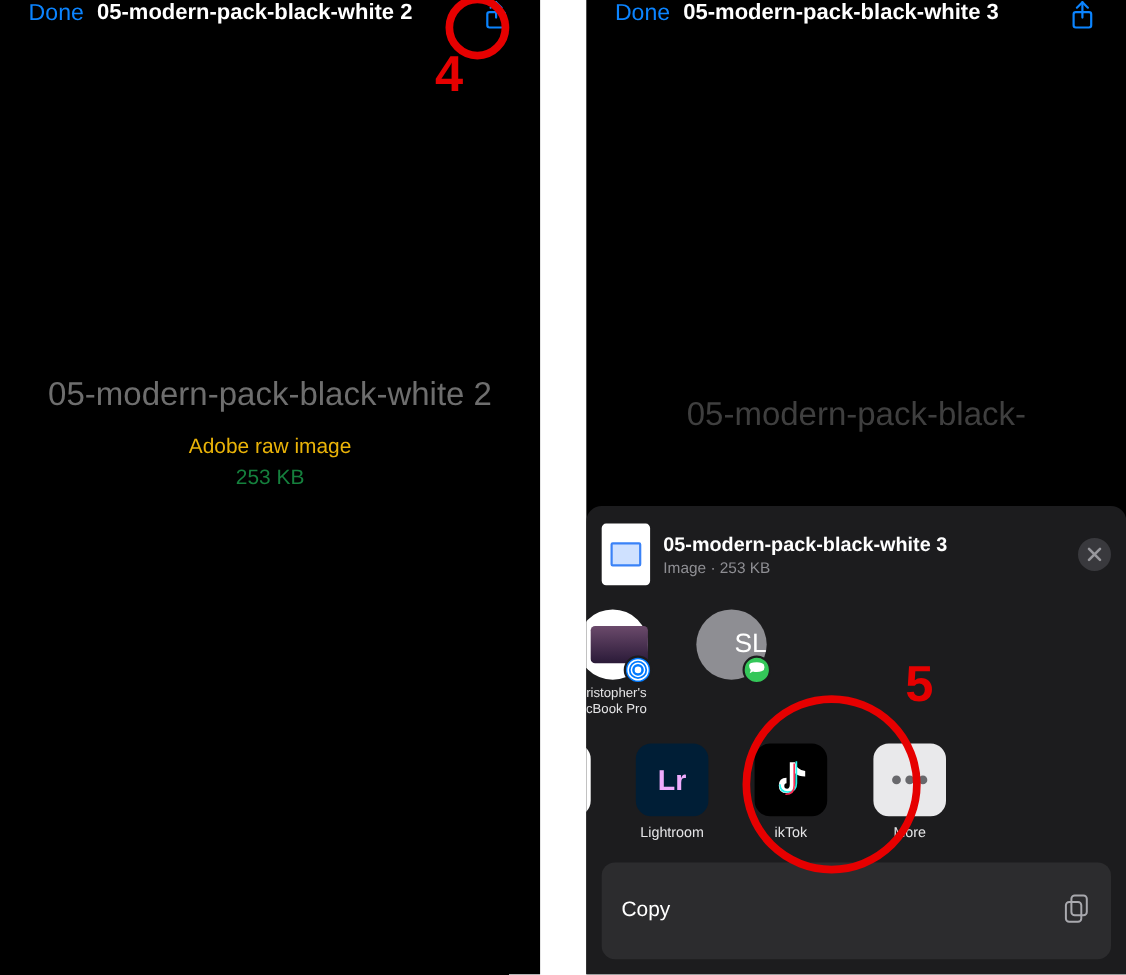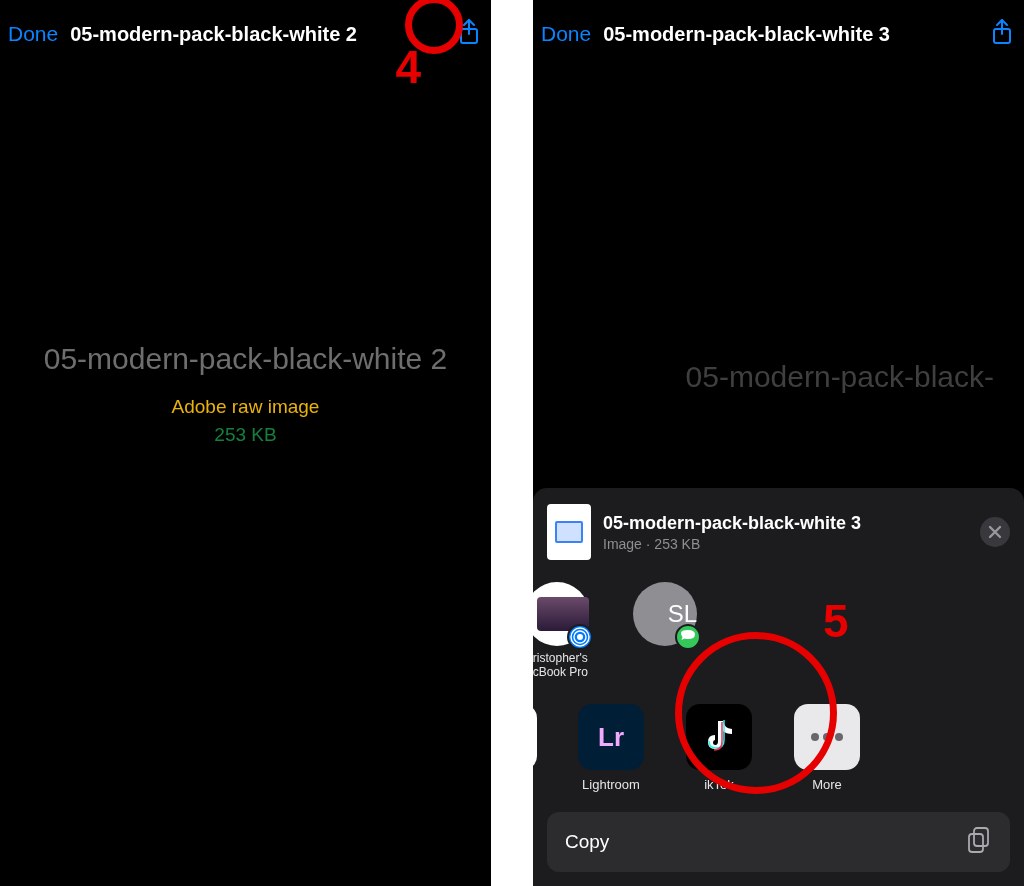--- a/index.html
+++ b/index.html
@@ -1,19 +1,19 @@
 <!DOCTYPE html>
 <html><head>
 <meta charset="utf-8">
 <style>
   html,body{margin:0;padding:0;background:#fff;font-family:-apple-system,BlinkMacSystemFont,"Helvetica Neue",sans-serif;}
   .page{width:1024px;height:886px;display:flex;gap:42px;}
   .phone{position:relative;width:491px;height:886px;background:#000;overflow:hidden;}
   
-  .topbar{display:flex;align-items:flex-end;height:46px;padding:0 8px;gap:12px;}
+  .topbar{display:flex;align-items:flex-start;height:46px;padding:0 26px;gap:12px;}
   .done{color:#0b84ff;font-size:21px;font-weight:400;}
   .title{color:#fff;font-size:20px;font-weight:600;flex:1;white-space:nowrap;overflow:hidden;}
   .share-icon{color:#0b84ff;width:28px;height:28px;flex-shrink:0;display:flex;align-items:center;justify-content:center;}
   .share-icon svg{width:24px;height:28px;}
   
   .filearea{position:absolute;left:0;right:0;top:340px;text-align:center;padding:0 30px;}
   .bigname{color:#6e6e6e;font-size:30px;font-weight:400;line-height:1.25;}
   .filetype{color:#eab308;font-size:19px;margin-top:18px;}
   .filesize{color:#15803d;font-size:19px;margin-top:6px;}
   
@@ -38,28 +38,28 @@
   .row-apps{display:flex;gap:20px;margin-top:24px;margin-left:-40px;}
   .app-item{width:88px;text-align:center;}
   .app-icon{width:66px;height:66px;border-radius:14px;margin:0 auto;display:flex;align-items:center;justify-content:center;position:relative;}
   .app-label{color:#e5e5e7;font-size:13px;margin-top:7px;}
   .app-partial{width:30px;height:66px;border-top-right-radius:14px;border-bottom-right-radius:14px;background:#fff;}
   .app-drive{background:#fff;}
   .app-lr{background:#001e36;color:#f0abfc;font-size:26px;font-weight:700;}
   .app-tiktok{background:#000;}
   .app-more{background:#e9e9eb;}
   
-  .action-row{display:flex;align-items:center;justify-content:space-between;background:#2c2c2e;border-radius:12px;height:56px;padding:2px 18px;margin-top:20px;}
+  .action-row{display:flex;align-items:center;justify-content:space-between;background:#2c2c2e;border-radius:12px;height:56px;padding:16px 18px;margin-top:20px;}
   .action-label{color:#fff;font-size:19px;}
   .action-icon{color:#a9a9ae;}
   
   .anno-circle{position:absolute;border:7px solid #e60000;border-radius:50%;pointer-events:none;}
   .anno-num{position:absolute;color:#e60000;font-weight:800;font-size:46px;font-family:Arial,sans-serif;}
   
-  .bigname2{color:#3f3f3f;text-align:right;}
+  .bigname2{color:#3f3f3f;}
   .macbook{width:52px;height:34px;background:linear-gradient(180deg,#6b4a6b 0%,#2a1a38 100%);border-radius:4px;}
 </style>
 </head>
 <body>
 
 <div class="page">
 
   <div class="phone">
     <div class="topbar">
       <span class="done">Done</span>

